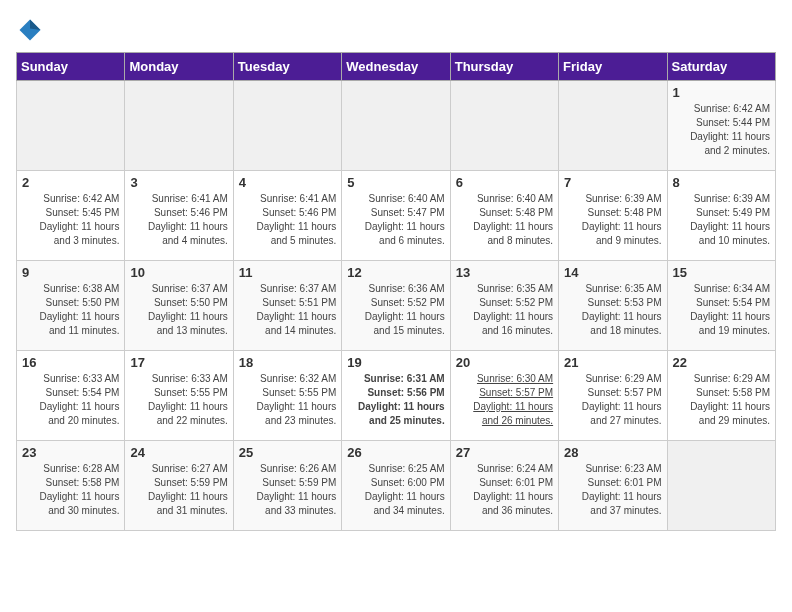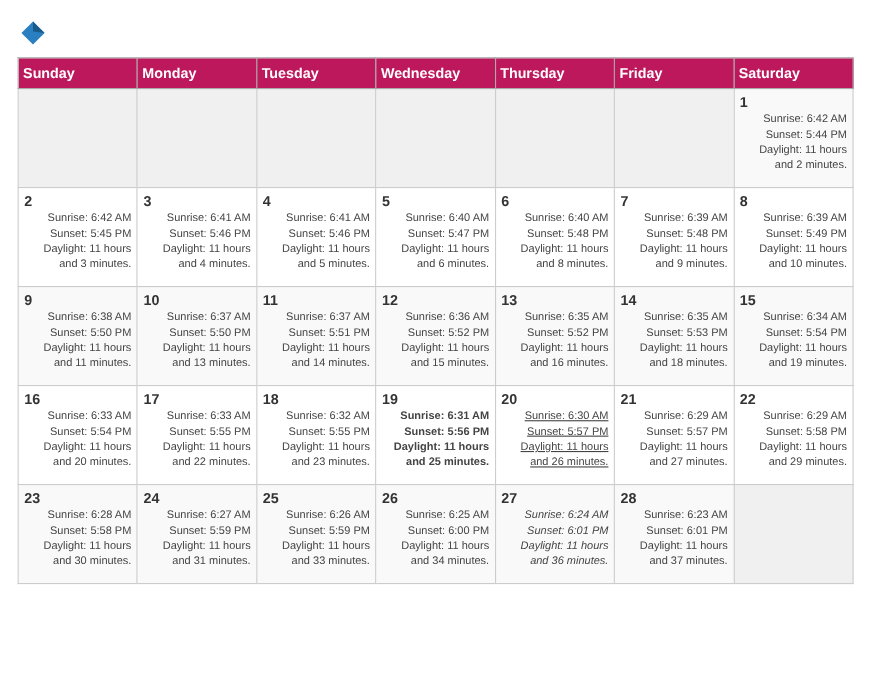--- a/index.html
+++ b/index.html
@@ -45,21 +45,21 @@
     .calendar-subtitle {
       font-size: 16px;
       color: #333;
     }
     table {
       width: 100%;
       border-collapse: collapse;
       table-layout: fixed;
     }
     thead tr th {
-      background: #be185d;
+      background: #4c1d95;
       color: #fff;
       font-size: 13px;
       font-weight: bold;
       padding: 6px 4px;
       text-align: left;
       border: 1px solid #aaa;
     }
     tbody tr td {
       border: 1px solid #ccc;
       vertical-align: top;
@@ -313,21 +313,21 @@
         </td>
         <td>
           <span class="day-number">26</span>
           <div class="day-info" style="white-space: pre-line;">Sunrise: 6:25 AM
 Sunset: 6:00 PM
 Daylight: 11 hours
 and 34 minutes.</div>
         </td>
         <td>
           <span class="day-number">27</span>
-          <div class="day-info" style="white-space: pre-line; font-style: italic;">Sunrise: 6:24 AM
+          <div class="day-info" style="white-space: pre-line;">Sunrise: 6:24 AM
 Sunset: 6:01 PM
 Daylight: 11 hours
 and 36 minutes.</div>
         </td>
         <td>
           <span class="day-number">28</span>
           <div class="day-info" style="white-space: pre-line;">Sunrise: 6:23 AM
 Sunset: 6:01 PM
 Daylight: 11 hours
 and 37 minutes.</div>

